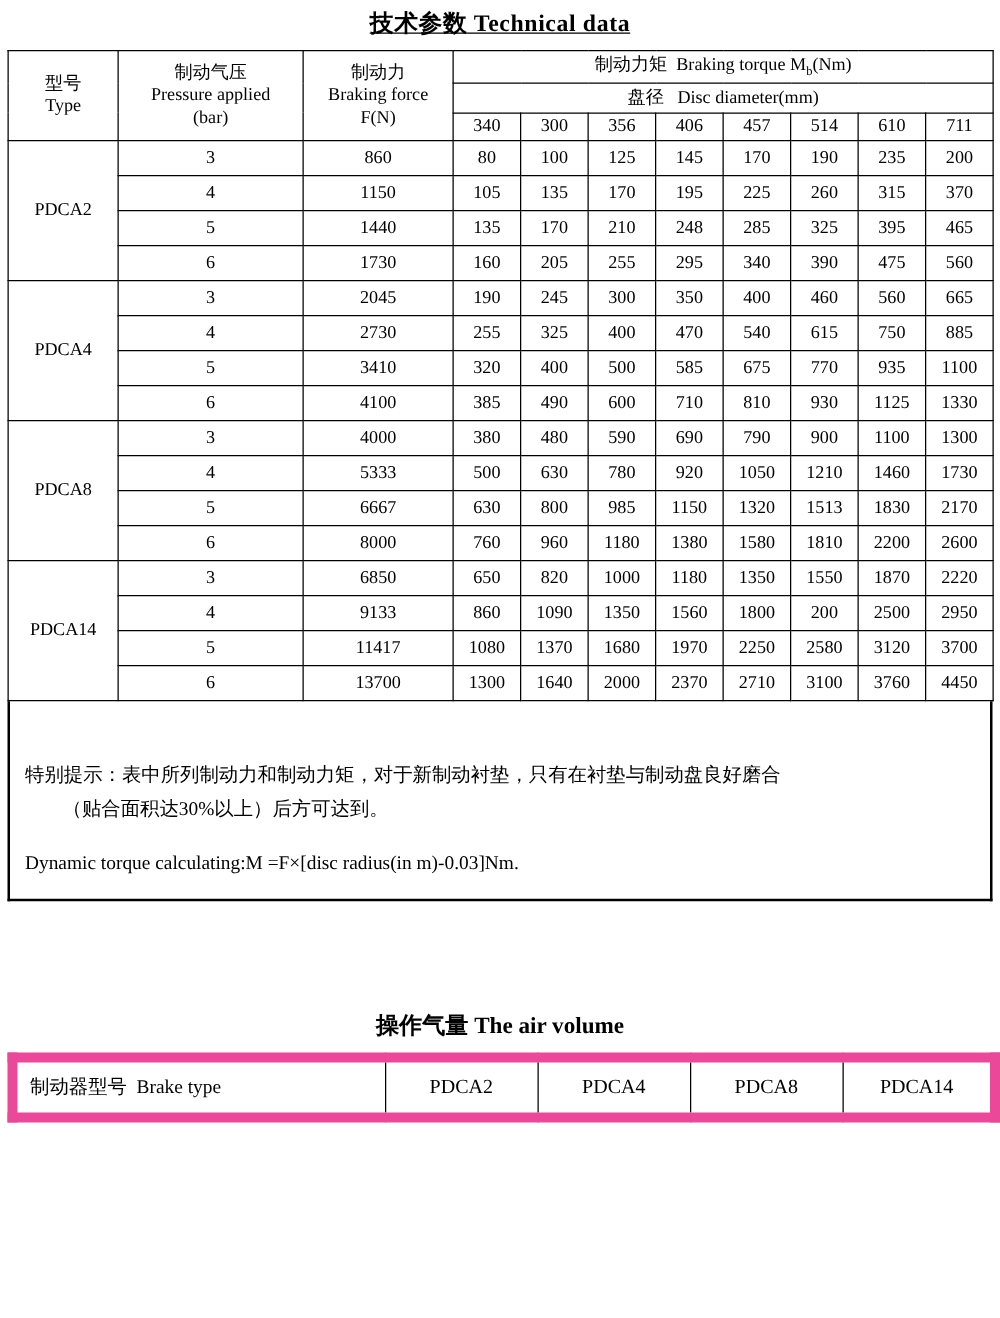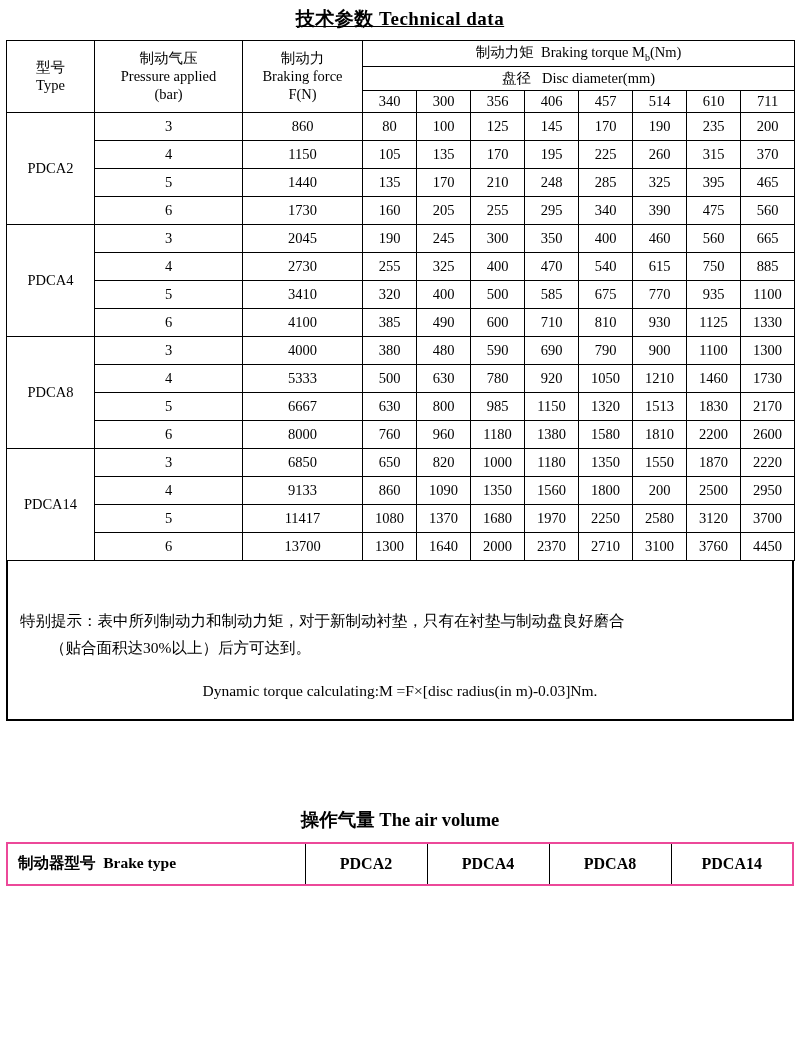--- a/index.html
+++ b/index.html
@@ -85,21 +85,21 @@
     margin-top: 6px;
   }
   .note-en .ind2 {
     display: block;
     text-align: center;
   }
   .note-block2 {
     margin-top: 16px;
   }
   .note-block2 .l1 { font-size: 15.5px; line-height: 1.8; }
-  .note-block2 .l2 { font-size: 15.5px; line-height: 1.8; text-align: center; }
+  .note-block2 .l2 { font-size: 15.5px; line-height: 1.8; }
 
   .air-title {
     text-align: center;
     font-size: 18.5px;
     font-weight: bold;
     margin-top: 86px;
     margin-bottom: 10px;
   }
   table.air {
     border-collapse: collapse;
@@ -113,22 +113,21 @@
     text-align: center;
     height: 38px;
     vertical-align: middle;
   }
   table.air td.label {
     text-align: left;
     padding-left: 10px;
     font-size: 15.5px;
   }
   table.air {
-    border: 2px solid #ec4899;
-    font-weight: bold;
+    border: 8px solid #ec4899;
   }
   sub { font-size: 10px; }
   sup { font-size: 10px; }
 </style>
 </head>
 <body>
 
 <div class="page">
 
   <div class="main-title">技术参数    Technical data</div>

